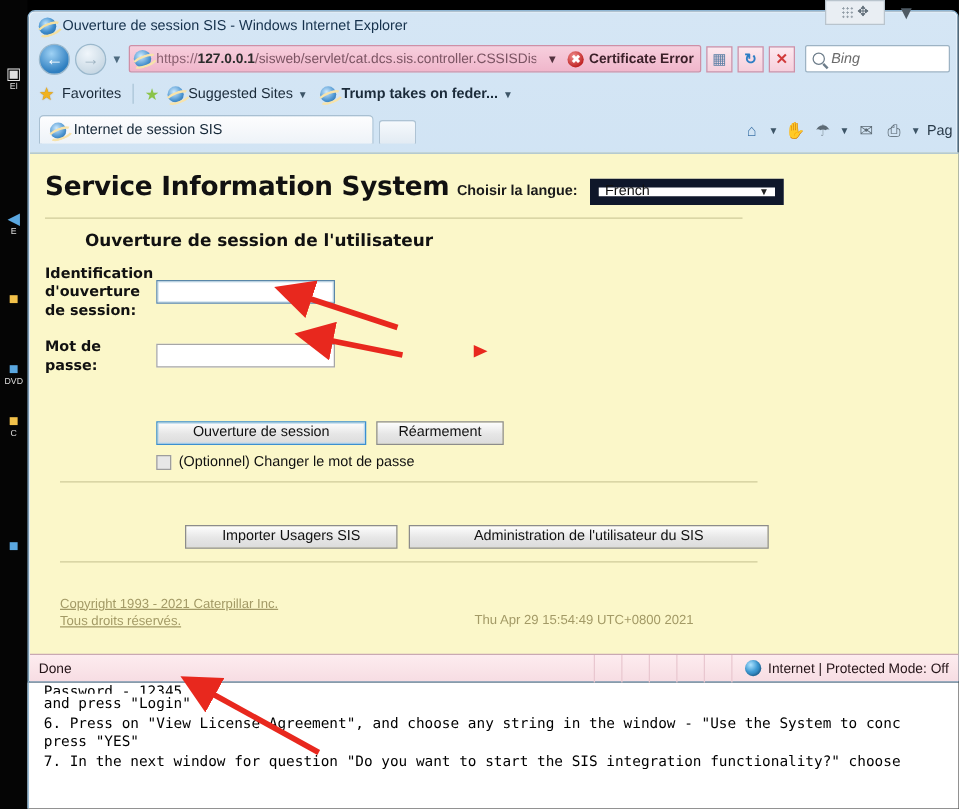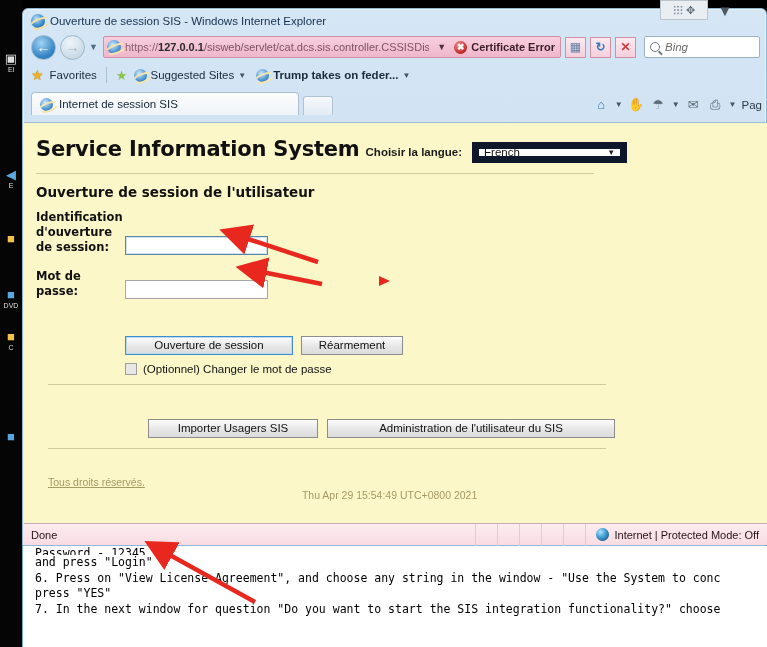--- a/index.html
+++ b/index.html
@@ -198,22 +198,23 @@
     width: 155px; height: 21px; margin-left: 4px;
     background:#fff; border:7px solid #0f172a;
     display:flex;align-items:center;justify-content:space-between;
     padding: 0 5px; font-size: 11.5px; color:#111;
   }
   .lang-select .arr { font-size: 8px; color:#222; }
   .rule { height:1px; background:#cfcb9a; margin: 10px 12px 0 0; width: 558px;}
   .sub-title {
     margin-top: 10px; font-size: 13.5px; font-weight: bold; color:#111;
     font-family:"DejaVu Sans","Liberation Sans",sans-serif;
-  }
-  .frow { display:flex; align-items:flex-end; margin-top: 10px; }
+    margin-left:32px;
+  }
+  .frow { display:flex; align-items:center; margin-top: 10px; }
   .flabel {
     width: 89px; font-size: 11.5px; font-weight: bold; color:#111; line-height: 15px;
     font-family:"DejaVu Sans","Liberation Sans",sans-serif;
   }
   .txtfield {
     width: 143px; height: 19px; background:#fff; border:1px solid #a6a6a6;
   }
   .txtfield.focused { border:1px solid #5a87a8; box-shadow: 0 0 0 1px #cfe3f0 inset; }
   .btnrow { display:flex; gap: 8px; margin: 12px 0 0 89px; }
   .btn {
@@ -413,20 +414,21 @@
 
         <div class="adminrow">
           <div class="btn btn-import">Importer Usagers SIS</div>
           <div class="btn btn-admin">Administration de l'utilisateur du SIS</div>
         </div>
 
         <div class="rule2" style="margin-top:10px"></div>
 
         <div class="footer">
           <div class="copy">
+            <a>Copyright 1993 - 2021 Caterpillar Inc.</a>
             <a>Tous droits réservés.</a>
           </div>
           <div class="stamp">Thu Apr 29 15:54:49 UTC+0800 2021</div>
         </div>
 
       </div>
     </div>
 
     <div class="statusbar">
       <span class="st-left">Done</span>

